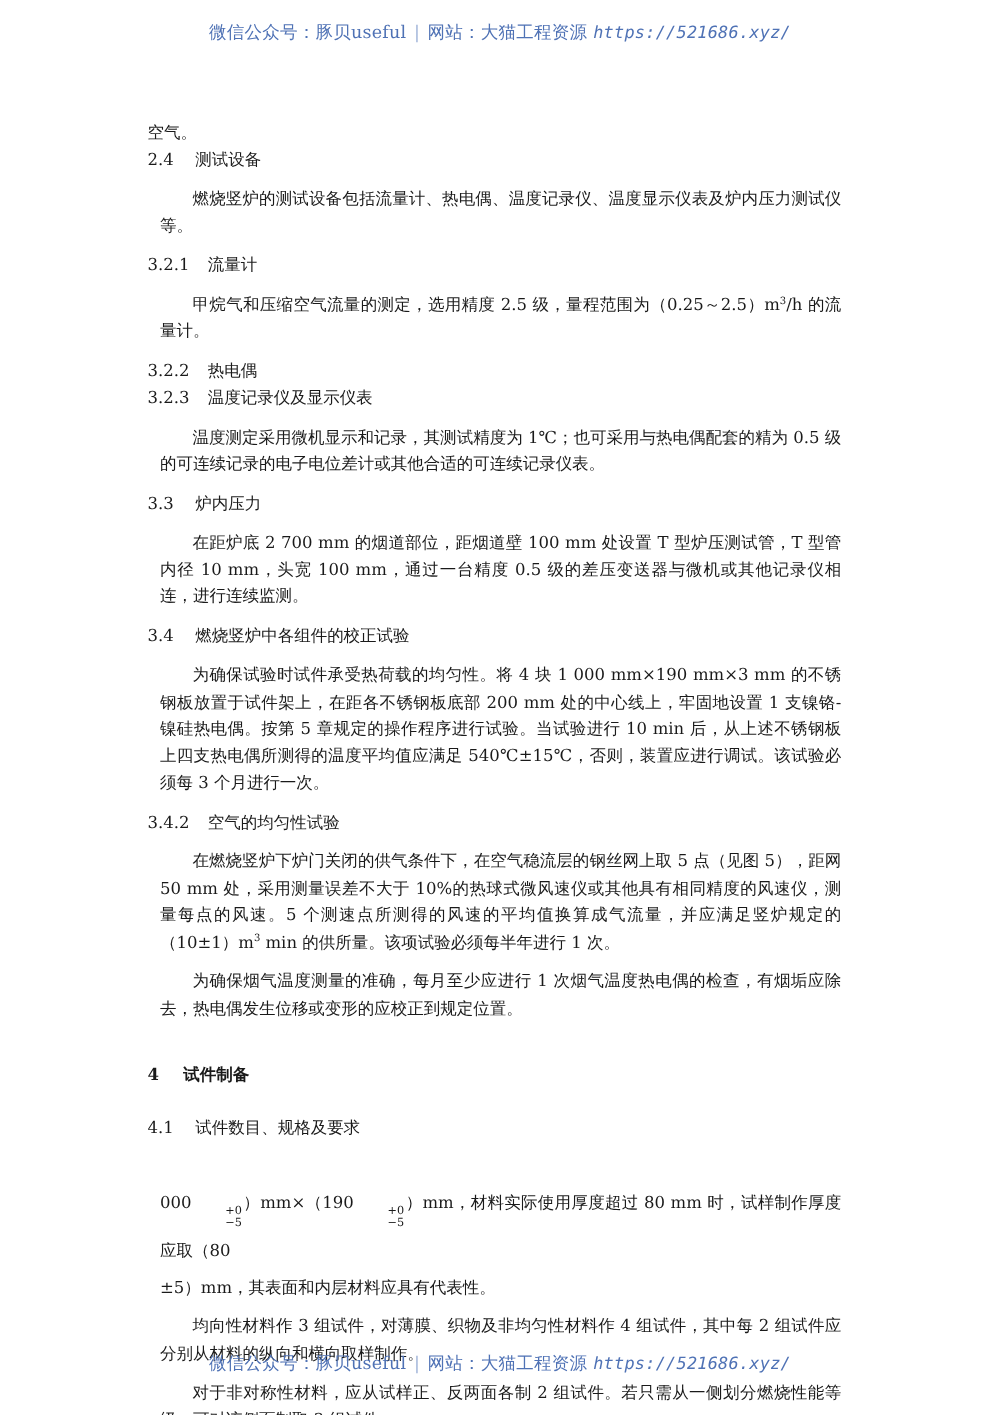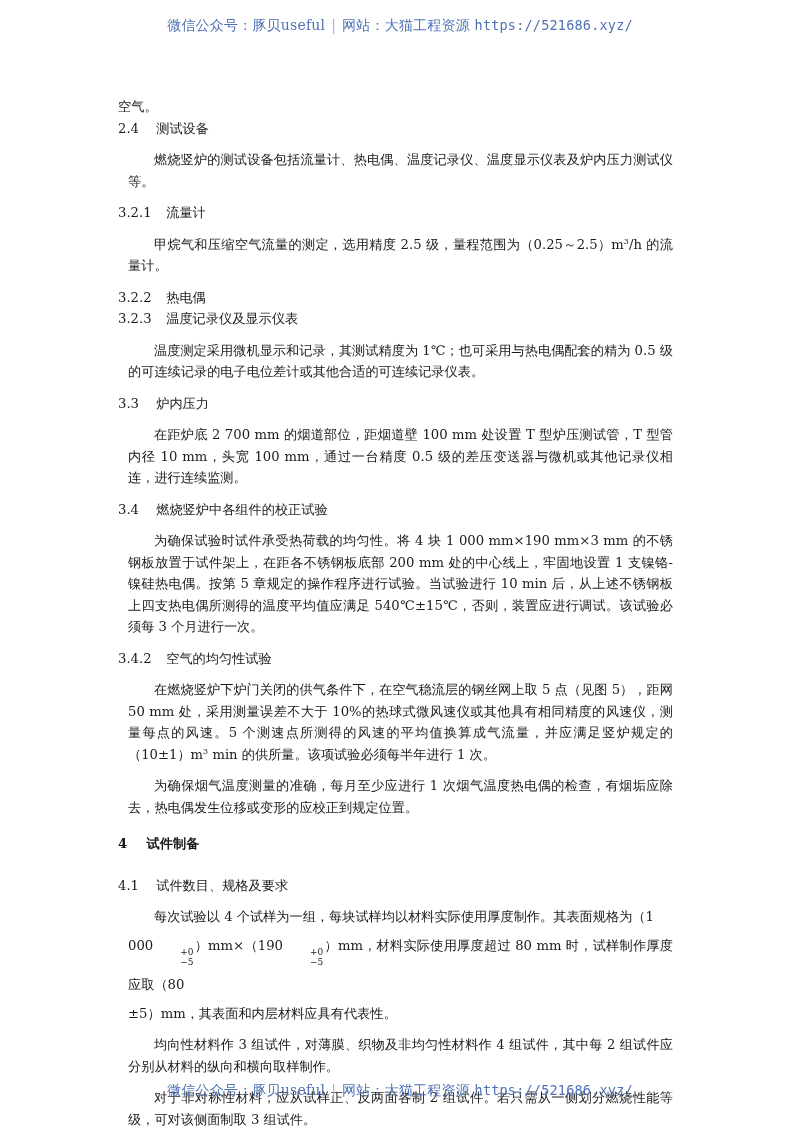--- a/index.html
+++ b/index.html
@@ -1,30 +1,30 @@
 <!DOCTYPE html>
 <html><head>
 <meta charset="utf-8">
 <style>
   html, body { margin: 0; padding: 0; background: #ffffff; }
   body { width: 800px; height: 1132px; position: relative; overflow: hidden;
          font-family: "DejaVu Serif", "Liberation Serif", serif; color: #1a1a1a; }
   .watermark { position: absolute; left: 0; width: 800px; text-align: center;
                font-size: 14px; color: #4f72b5; letter-spacing: 0.2px; white-space: nowrap; }
   .watermark .sep { color: #9fb3d8; margin: 0 6px; }
-  .watermark .url { font-family: "DejaVu Sans Mono", "Liberation Mono", monospace; font-size: 13.5px; }
+  .watermark .url { font-family: "DejaVu Sans Mono", "Liberation Mono", monospace; font-size: 13.5px; font-style: italic; }
   .wm-top { top: 17px; }
   .wm-bottom { top: 1082px; }
   .page { position: absolute; left: 118px; top: 96px; width: 565px; font-size: 13.2px; line-height: 21.5px; }
   .line { white-space: nowrap; margin: 0; }
   .heading { margin: 0; }
   .heading .num { display: inline-block; min-width: 34px; }
   .heading.h3 .num { min-width: 44px; }
   .para { text-indent: 26px; text-align: justify; margin: 10px; }
-  .chapter { font-weight: bold; margin: 15px 0 20px 0; }
+  .chapter { font-weight: bold; margin: 32px 0 20px 0; }
   .chapter .num { display: inline-block; min-width: 24px; }
   sup { font-size: 8px; line-height: 0; vertical-align: 5px; }
   .tol { display: inline-flex; flex-direction: column; font-size: 9px; line-height: 10px; vertical-align: -5px; margin: 0 1px; }
   .tall { line-height: 36px; }
 </style>
 </head>
 <body>
 
 <div class="watermark wm-top">
   <span>微信公众号：豚贝useful</span><span class="sep">|</span><span>网站：大猫工程资源</span>
@@ -54,21 +54,21 @@
 
   <p class="heading h3"><span class="num">3.4.2</span> <span>空气的均匀性试验</span></p>
   <p class="para"><span>在燃烧竖炉下炉门关闭的供气条件下，在空气稳流层的钢丝网上取 5 点（见图 5），距网 50 mm 处，采用测量误差不大于 10%的热球式微风速仪或其他具有相同精度的风速仪，测量每点的风速。5 个测速点所测得的风速的平均值换算成气流量，并应满足竖炉规定的（10±1）m</span><sup>3</sup><span> min 的供所量。该项试验必须每半年进行 1 次。</span></p>
 
   <p class="para">为确保烟气温度测量的准确，每月至少应进行 1 次烟气温度热电偶的检查，有烟垢应除去，热电偶发生位移或变形的应校正到规定位置。</p>
 
   <p class="chapter"><span class="num">4</span> <span>试件制备</span></p>
 
   <p class="heading"><span class="num">4.1</span> <span>试件数目、规格及要求</span></p>
   <p class="para">
-    <span>每次试验以 4 个试样为一组，每块试样均以材料实际使用厚度制作。其表面规格为（1</span><br>
+    <br>
     <span class="tall">
       <span>000</span><span class="tol">
           <span>+0</span>
           <span>−5</span>
         </span><span>）mm×（190</span><span class="tol">
           <span>+0</span>
           <span>−5</span>
         </span><span>）mm，材料实际使用厚度超过 80 mm 时，试样制作厚度应取（80</span>
     </span><br>
     <span>±5）mm，其表面和内层材料应具有代表性。</span>

